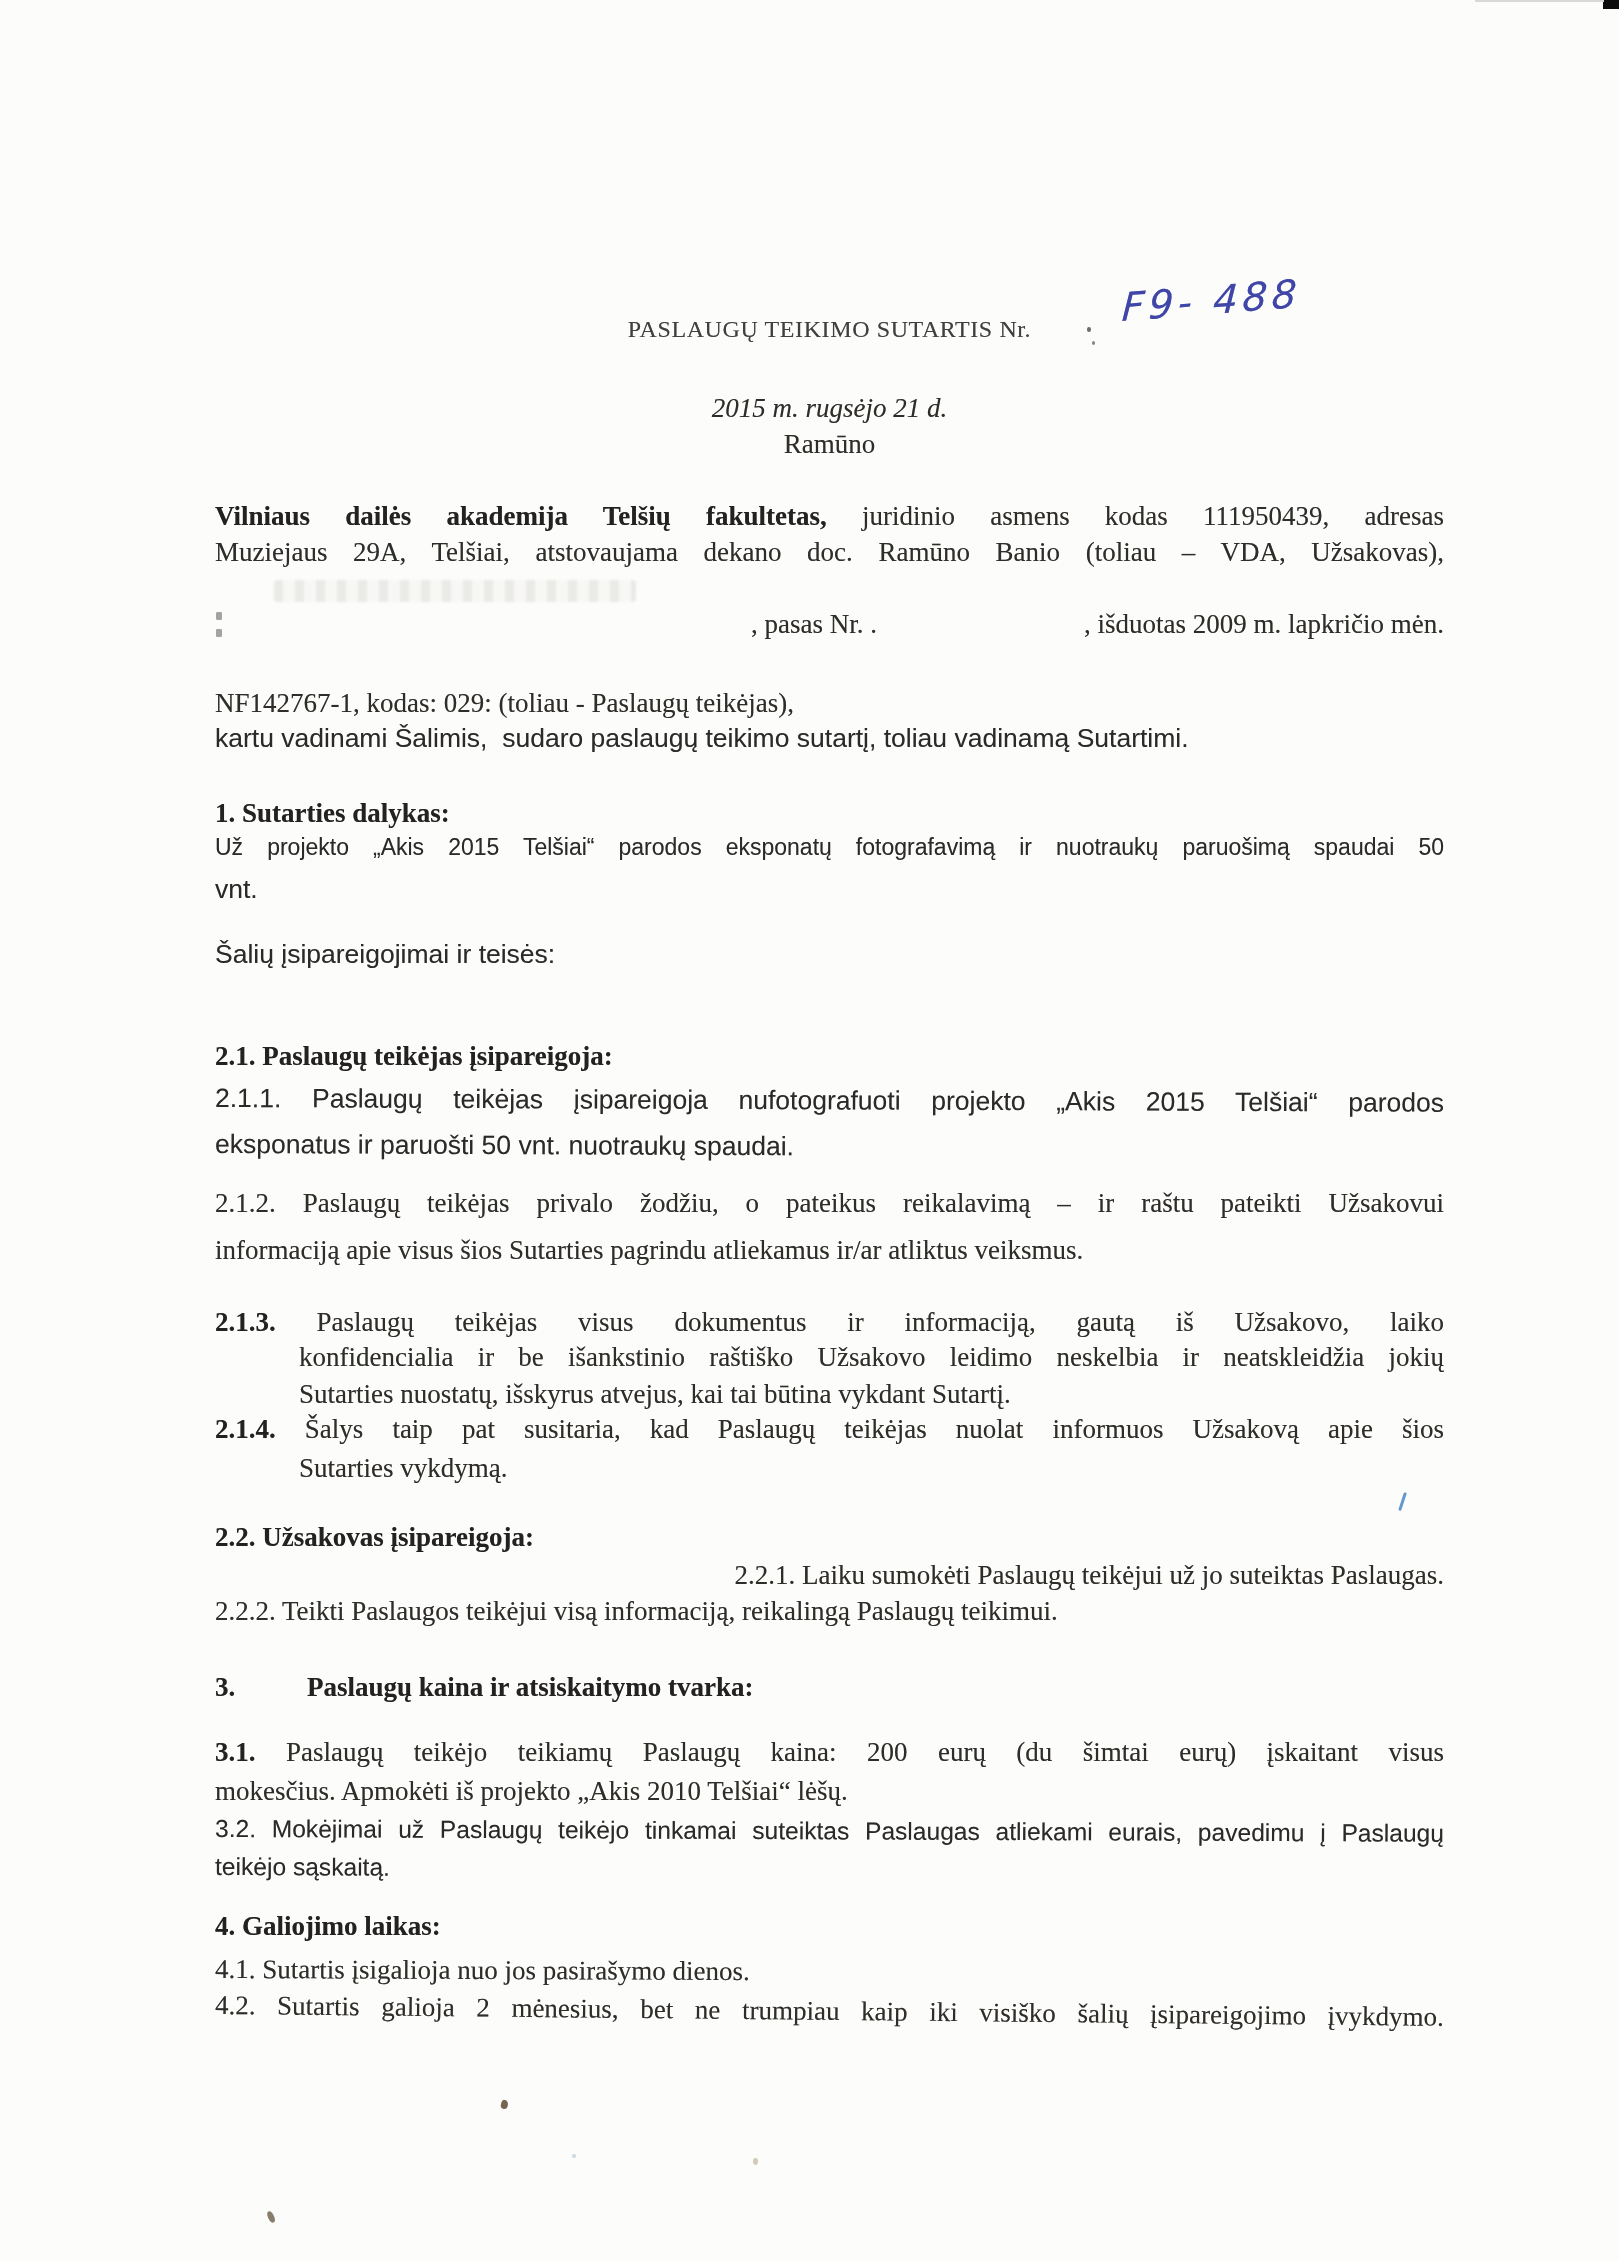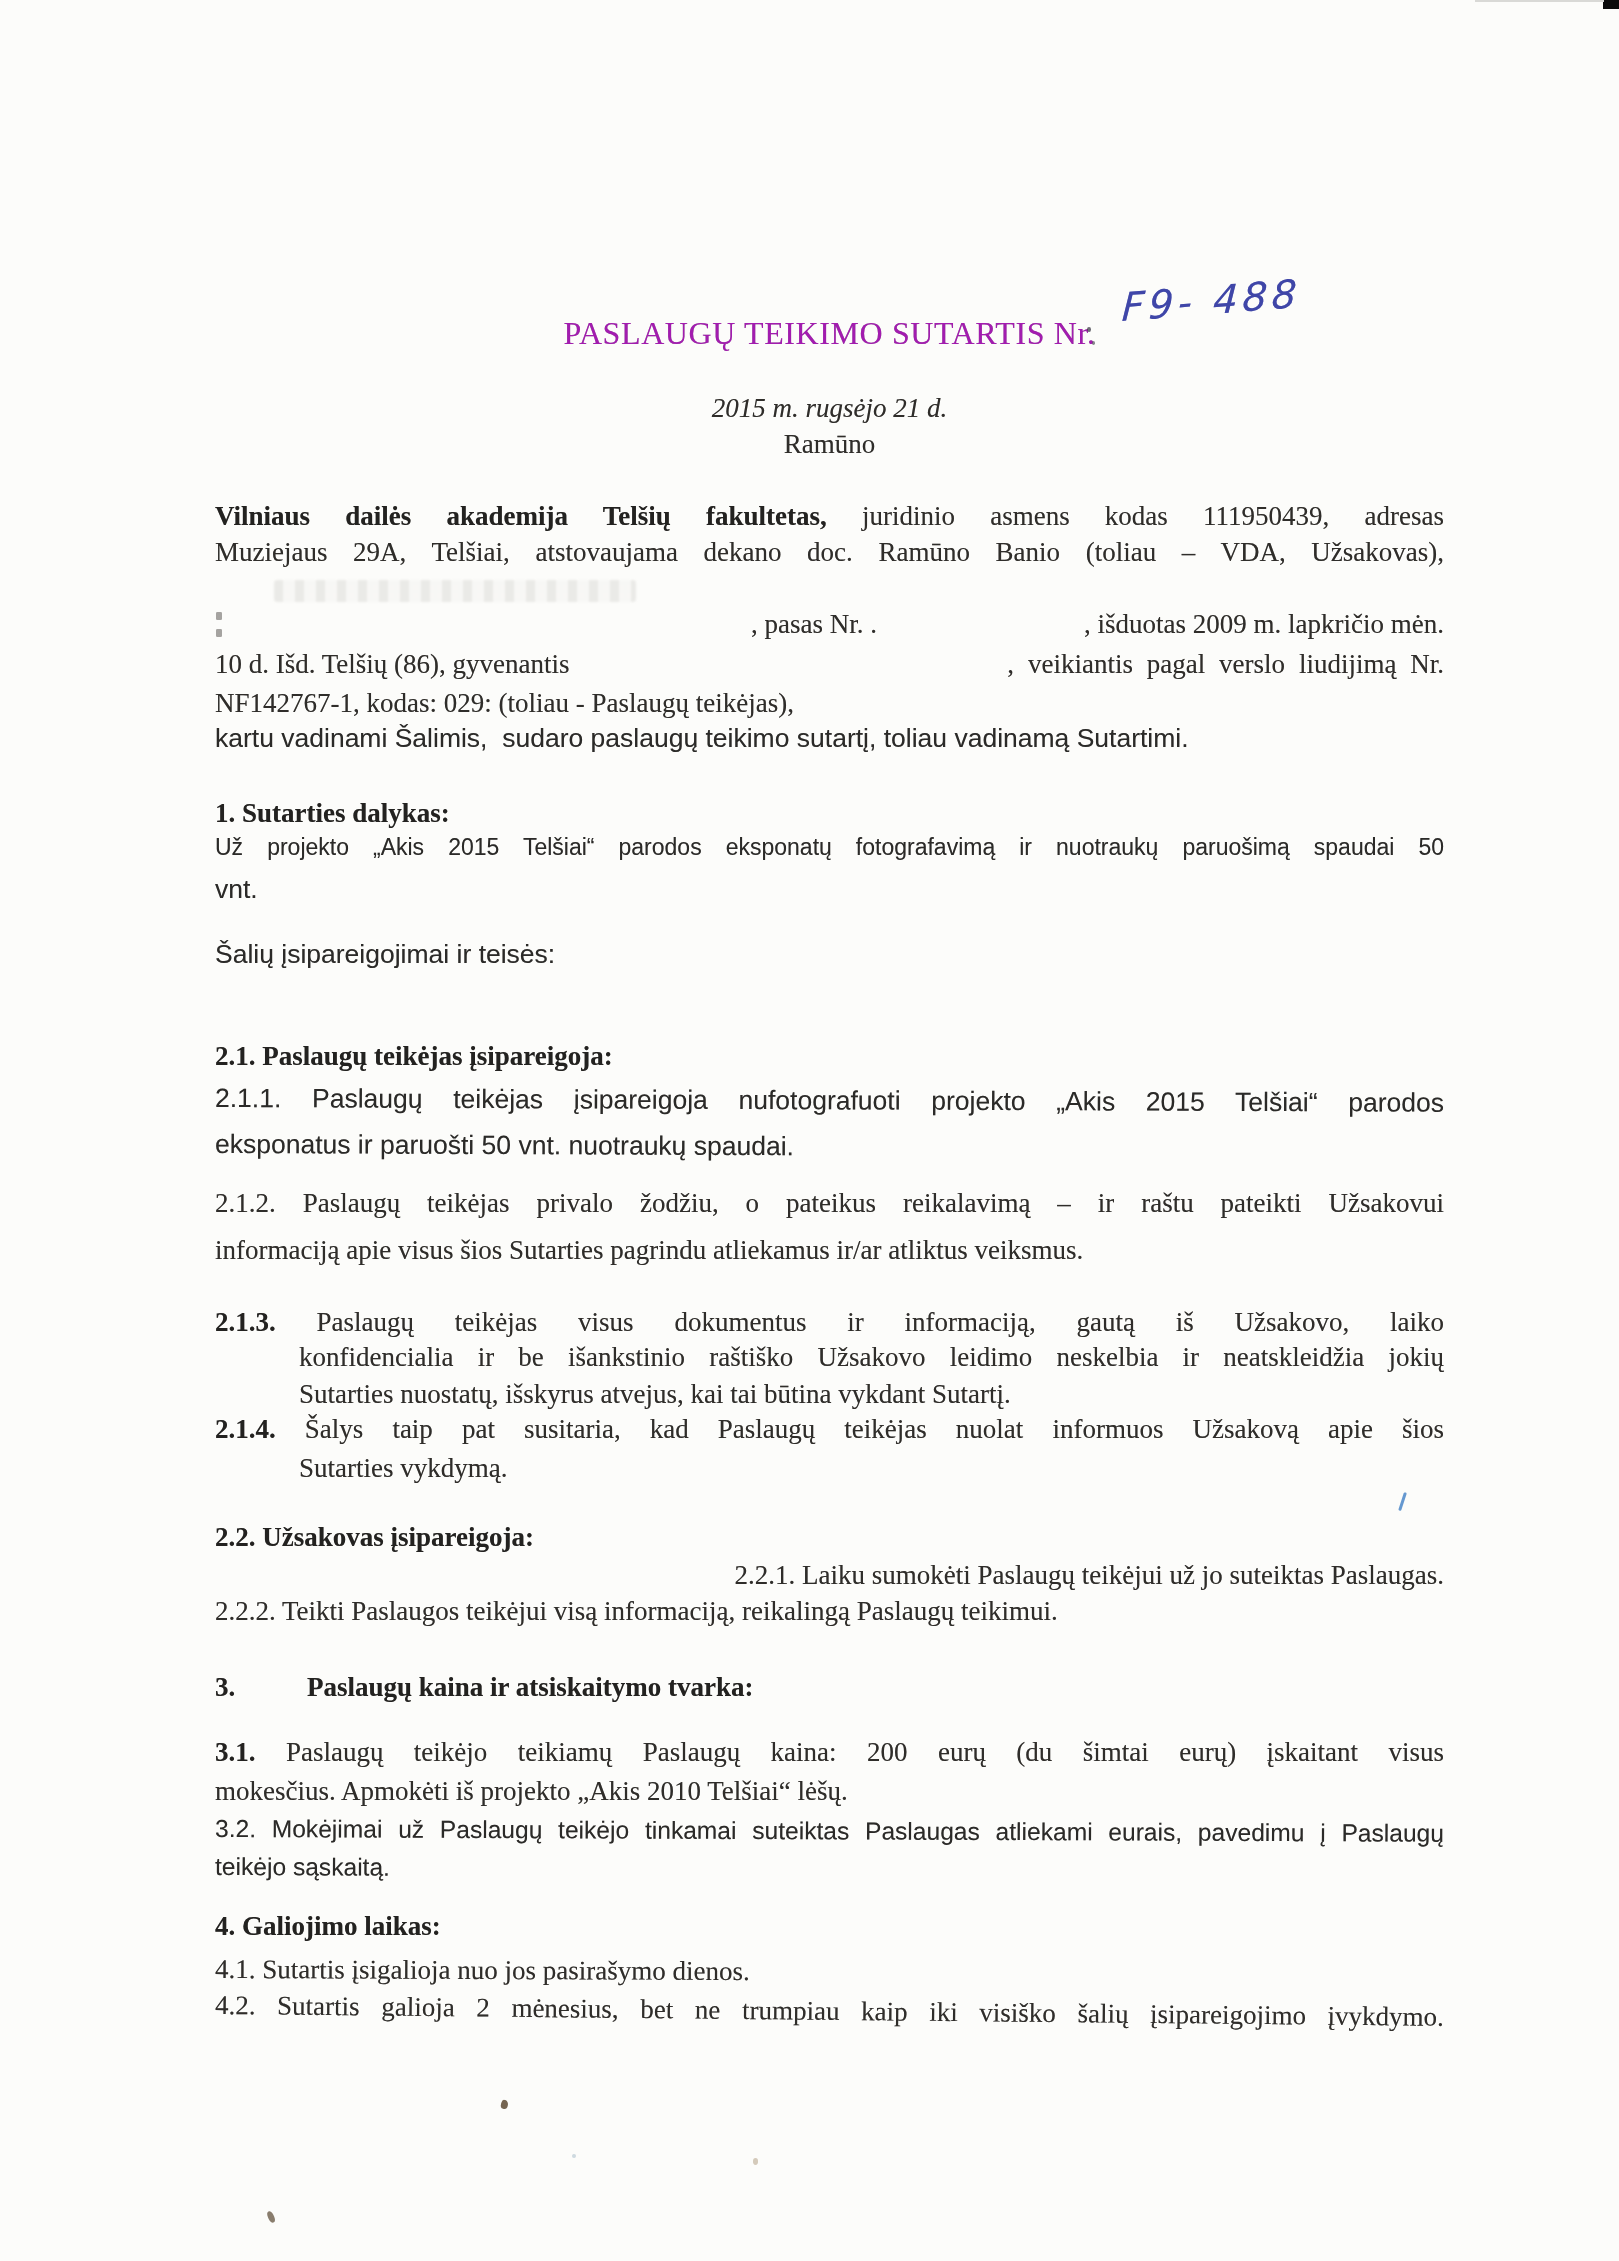--- a/index.html
+++ b/index.html
@@ -18,21 +18,21 @@
     line-height:1.18;
   }
   .serif{font-family:"Liberation Serif", serif;font-size:27px;color:#2f2d2a;
          text-shadow:0 0 0.6px rgba(47,45,42,.38);}
   .sans{font-family:"Liberation Sans", sans-serif;font-size:26.5px;color:#2b2a28;
         text-shadow:0 0 0.6px rgba(43,42,40,.30);}
   .small-sans{font-size:24.6px;}
   .bold{font-weight:700;color:#232220;}
   .j{text-align:justify;text-align-last:justify;}
   .center{text-align:center;}
-  .title{font-size:32px;letter-spacing:0.6px;color:#a21caf;}
+  .title{font-size:24px;letter-spacing:0.6px;color:#404040;}
   .indent{left:299px;width:1145px;}
   .flexline{display:flex;justify-content:space-between;}
   .wide-words{word-spacing:7.1px;}
   .handwritten{
     position:absolute;left:1122px;top:285px;
     font-family:"DejaVu Sans", sans-serif;
     font-style:italic;font-size:39px;letter-spacing:4.5px;
     color:#3f46a8;
     transform:rotate(-4.5deg) skewX(-8deg);
     transform-origin:left center;
@@ -90,24 +90,20 @@
   <div class="line serif j" style="top:537px;">Muziejaus 29A, Telšiai, atstovaujama dekano doc. Ramūno Banio (toliau – VDA, Užsakovas),</div>
   <div class="artifact smudge"></div>
 
   <div class="line serif" style="top:609px;">
     <span class="passport-left">, pasas Nr. .</span>
     <span class="passport-right">, išduotas 2009 m. lapkričio mėn.</span>
   </div>
   <div class="artifact colon-bit" style="left:216px;top:612px;"></div>
   <div class="artifact colon-bit" style="left:216px;top:629px;"></div>
 
-  <div class="line serif flexline" style="top:649px;">
-    <span>10 d. Išd. Telšių (86), gyvenantis</span>
-    <span class="wide-words">, veikiantis pagal verslo liudijimą Nr.</span>
-  </div>
   <div class="line serif" style="top:688px;">NF142767-1, kodas: 029: (toliau - Paslaugų teikėjas),</div>
   <div class="line sans" style="top:723px;white-space:pre;">kartu vadinami Šalimis,  sudaro paslaugų teikimo sutartį, toliau vadinamą Sutartimi.</div>
 
   <div class="line serif bold" style="top:798px;">1. Sutarties dalykas:</div>
   <div class="line sans j" style="top:834px;font-size:23px;">Už projekto „Akis 2015 Telšiai“ parodos eksponatų fotografavimą ir nuotraukų paruošimą spaudai 50</div>
   <div class="line sans" style="top:939px;">Šalių įsipareigojimai ir teisės:</div>
   <div class="line sans" style="top:874px;">vnt.</div>
 
   <div class="line serif bold" style="top:1041px;">2.1. Paslaugų teikėjas įsipareigoja:</div>
   <div class="line sans j tilt-s" style="top:1083px;">2.1.1. Paslaugų teikėjas įsipareigoja nufotografuoti projekto „Akis 2015 Telšiai“ parodos</div>

